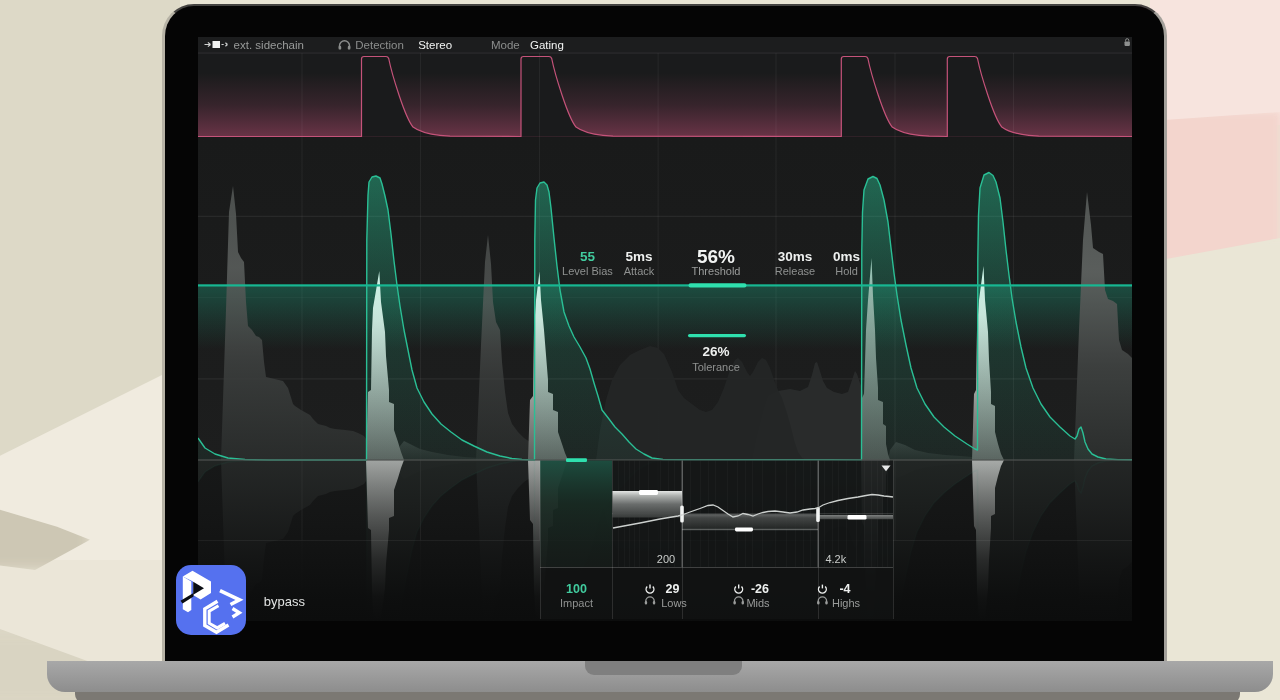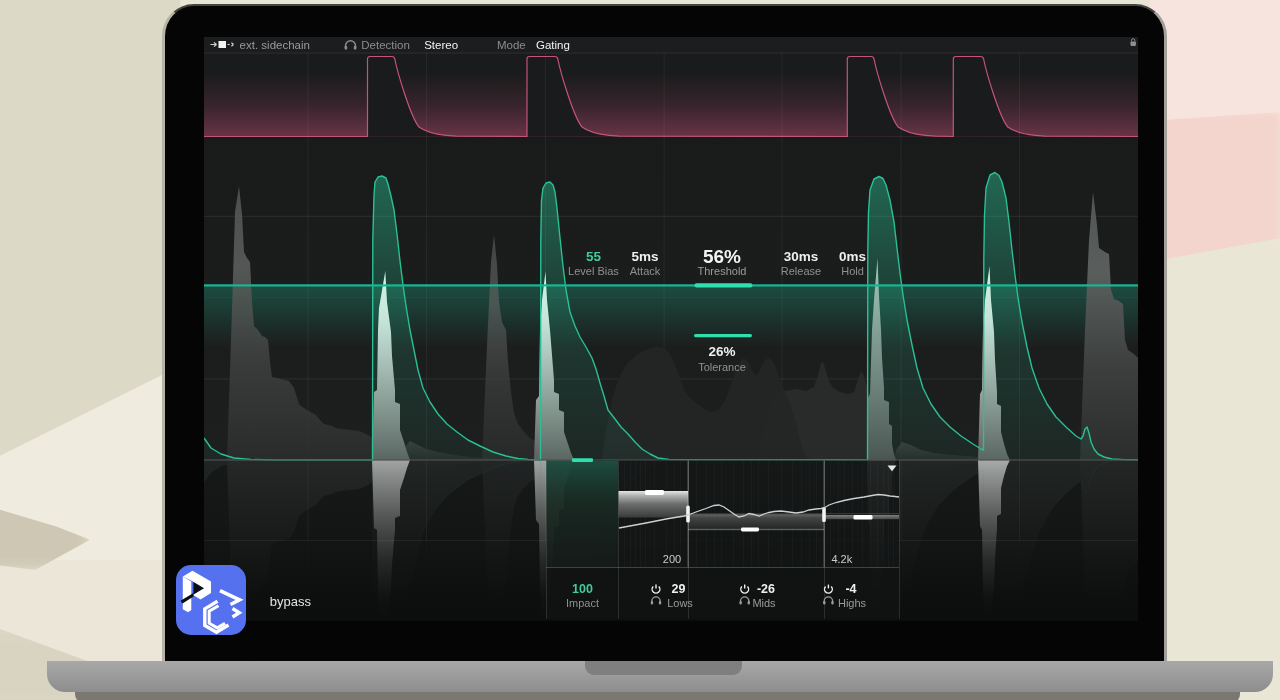--- a/index.html
+++ b/index.html
@@ -22,21 +22,21 @@
   clip-path:polygon(0 12%,100% 0,100% 100%,0 100%);filter:blur(4px)}
 #shell{left:162px;top:4px;width:1005px;height:657px;background:#050505;
   border-radius:32px 32px 0 0;border-left:3px solid #b7b3a6;border-right:3px solid #a3a09a;
   border-top:2px solid #454442;box-sizing:border-box}
 #deck{left:47px;top:661px;width:1226px;height:31px;
   background:linear-gradient(#a8a8a8,#8d8d8d);border-radius:0 0 18px 18px}
 #notch{left:585px;top:661px;width:157px;height:14px;background:#7f7f7f;
   border-radius:0 0 9px 9px}
 #lip{left:75px;top:692px;width:1165px;height:12px;background:#7b7873;
   border-radius:0 0 10px 10px}
-#screen{left:204px;top:37px;width:862px;height:584px}
+#screen{left:198px;top:37px;width:862px;height:584px}
 #logo{left:176px;top:565px;width:70px;height:70px}
 </style>
 </head>
 <body>
 <div class="abs" id="bgL">
     <div class="abs cream"></div>
     <div class="abs cream2"></div>
     <div class="abs wedge"></div>
     <div class="abs wedge2"></div>
   </div>

